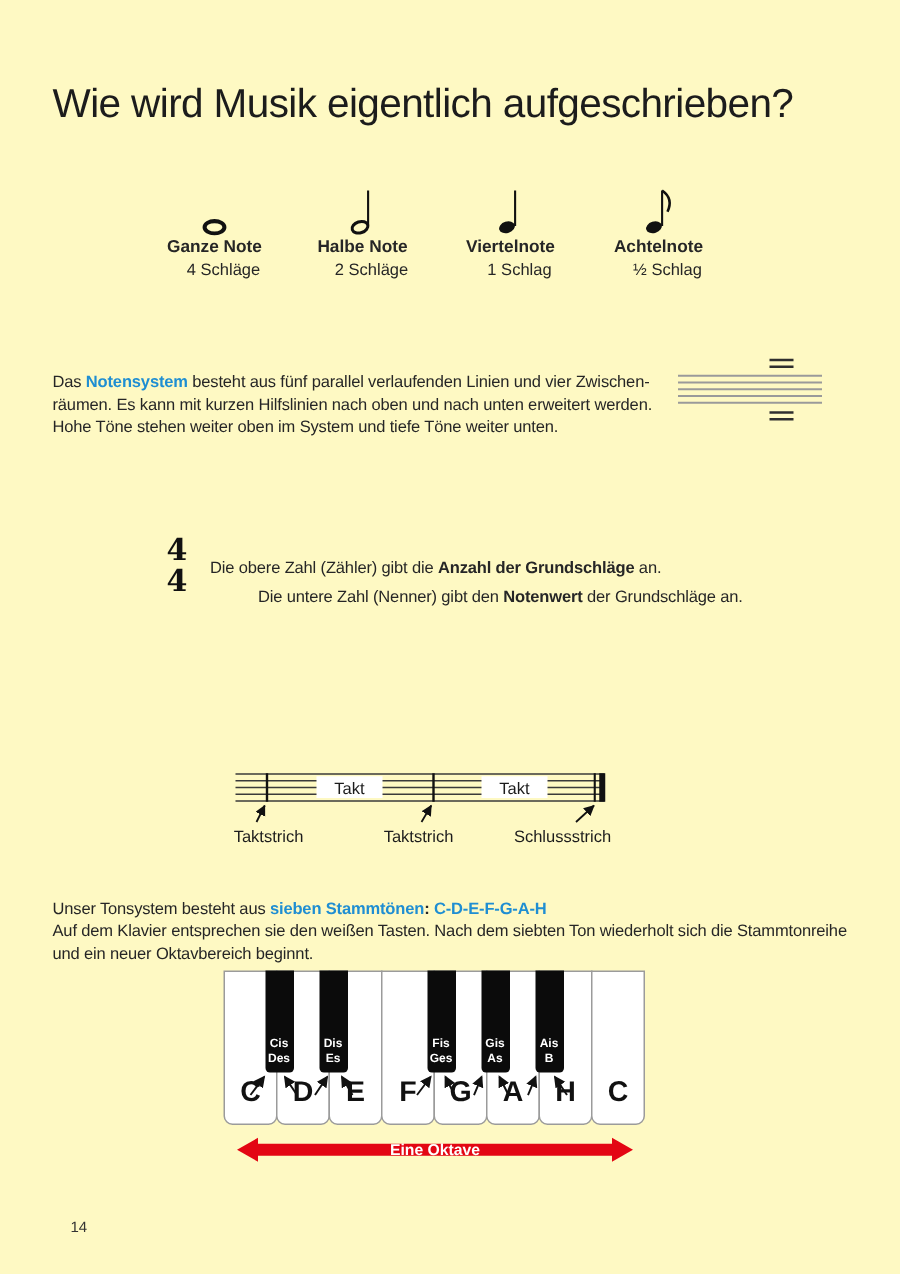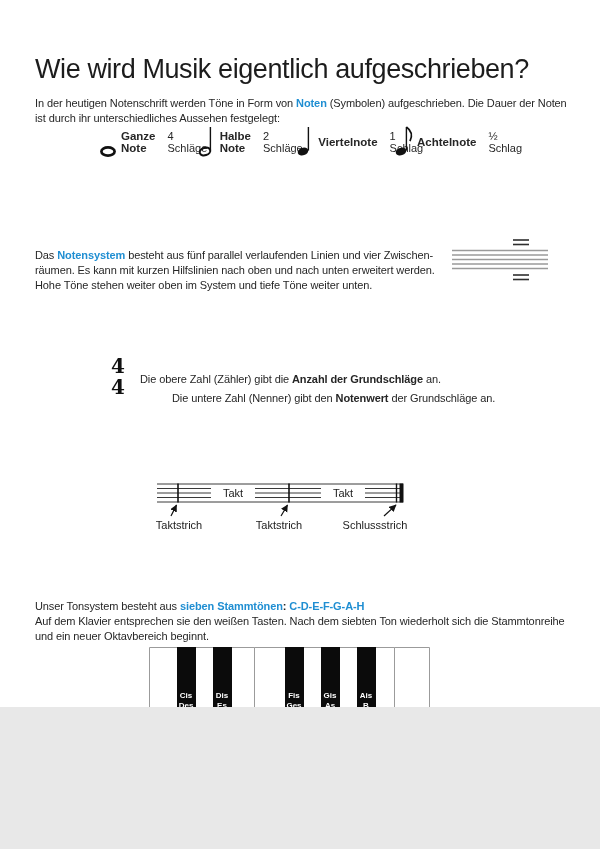--- a/index.html
+++ b/index.html
@@ -1,49 +1,49 @@
 <!DOCTYPE html>
 <html><head>
 <meta charset="utf-8">
 <style>
   html,body{margin:0;padding:0;background:#e8e8e8;}
   .page{
-    position:relative; width:600px; height:707px; background:#ffffff;
+    position:relative; width:600px; height:849px; background:#fef9c3;
     font-family:"Liberation Sans", sans-serif; color:#262626; overflow:hidden;
     margin:0 auto;
   }
   .title{
     position:absolute; left:35px; top:36px; font-size:27px; font-weight:400;
     letter-spacing:-0.4px; color:#1c1c1c; white-space:nowrap;
   }
   .body-text{ font-size:11px; line-height:15px; letter-spacing:-0.1px; }
   .accent{ color:#1f8ed2; font-weight:700; }
   b{ font-weight:700; }
 
   .intro{ position:absolute; left:35px; top:85px; width:540px; }
 
   .notes-row{ position:absolute; left:95px; top:124px; width:392px; display:flex; justify-content:space-between; }
-  .note-col{ width:96px; display:flex; flex-direction:row; align-items:center; }
+  .note-col{ width:96px; display:flex; flex-direction:column; align-items:center; }
   .note-symbol{ height:33px; display:flex; align-items:flex-end; justify-content:center; }
   .note-name{ font-size:11.5px; font-weight:700; margin-top:2px; }
   .note-beats{ font-size:11px; margin-top:3px;margin-left:12px; }
 
   .notensystem-text{ position:absolute; left:35px; top:237px; width:412px; }
   .staff-figure{ position:absolute; left:450px; top:237px; }
 
   .taktangabe-line{ position:absolute; left:35px; top:334px; width:540px; }
   .meter{
     position:absolute; left:106px; top:356px; width:24px; text-align:center;
     font-family:"DejaVu Serif", serif; font-weight:700; font-size:20px; line-height:21px; color:#111;
   }
   .meter-expl-1{ position:absolute; left:140px; top:361px; }
   .meter-expl-2{ position:absolute; left:140px; top:380px;margin-left:32px; }
 
   .takte-text{ position:absolute; left:35px; top:441px; width:530px; text-align:justify; }
-  .takt-figure{ position:absolute; left:145px; top:476px; }
+  .takt-figure{ position:absolute; left:145px; top:508px; }
 
   .stammtoene-text{ position:absolute; left:35px; top:588px; width:540px; }
 
   .keyboard{ position:absolute; left:149px; top:647px; width:290px; height:105px; }
   .wkeys{ position:absolute; inset:0; display:flex; }
   .wkey{
     width:36px; height:103px; background:#fff; border:1px solid #9b9b9b;
     border-radius:0 0 6px 6px; margin-left:-1px; position:relative; box-sizing:border-box;
   }
   .wkey:first-child{ margin-left:0; }
@@ -65,24 +65,20 @@
 
   .page-number{ position:absolute; left:47px; top:813px; font-size:10px; color:#333; }
 </style>
 </head>
 <body>
 
 <div class="page">
 
   <h1 class="title">Wie wird Musik eigentlich aufgeschrieben?</h1>
 
-  <p class="intro body-text">
-    <span>In der heutigen Notenschrift werden Töne in Form von </span><span class="accent">Noten</span><span> (Symbolen) aufgeschrieben. Die Dauer der Noten</span><br>
-    <span>ist durch ihr unterschiedliches Aussehen festgelegt:</span>
-  </p>
 
   <div class="notes-row">
     <div class="note-col">
       <span class="note-symbol">
         <svg width="26" height="33" viewBox="0 0 26 33">
             <ellipse cx="13" cy="27.5" rx="6.6" ry="4.1" fill="none" stroke="#111" stroke-width="2.7"></ellipse>
           </svg>
       </span>
       <span class="note-name">Ganze Note</span>
       <span class="note-beats">4 Schläge</span>

